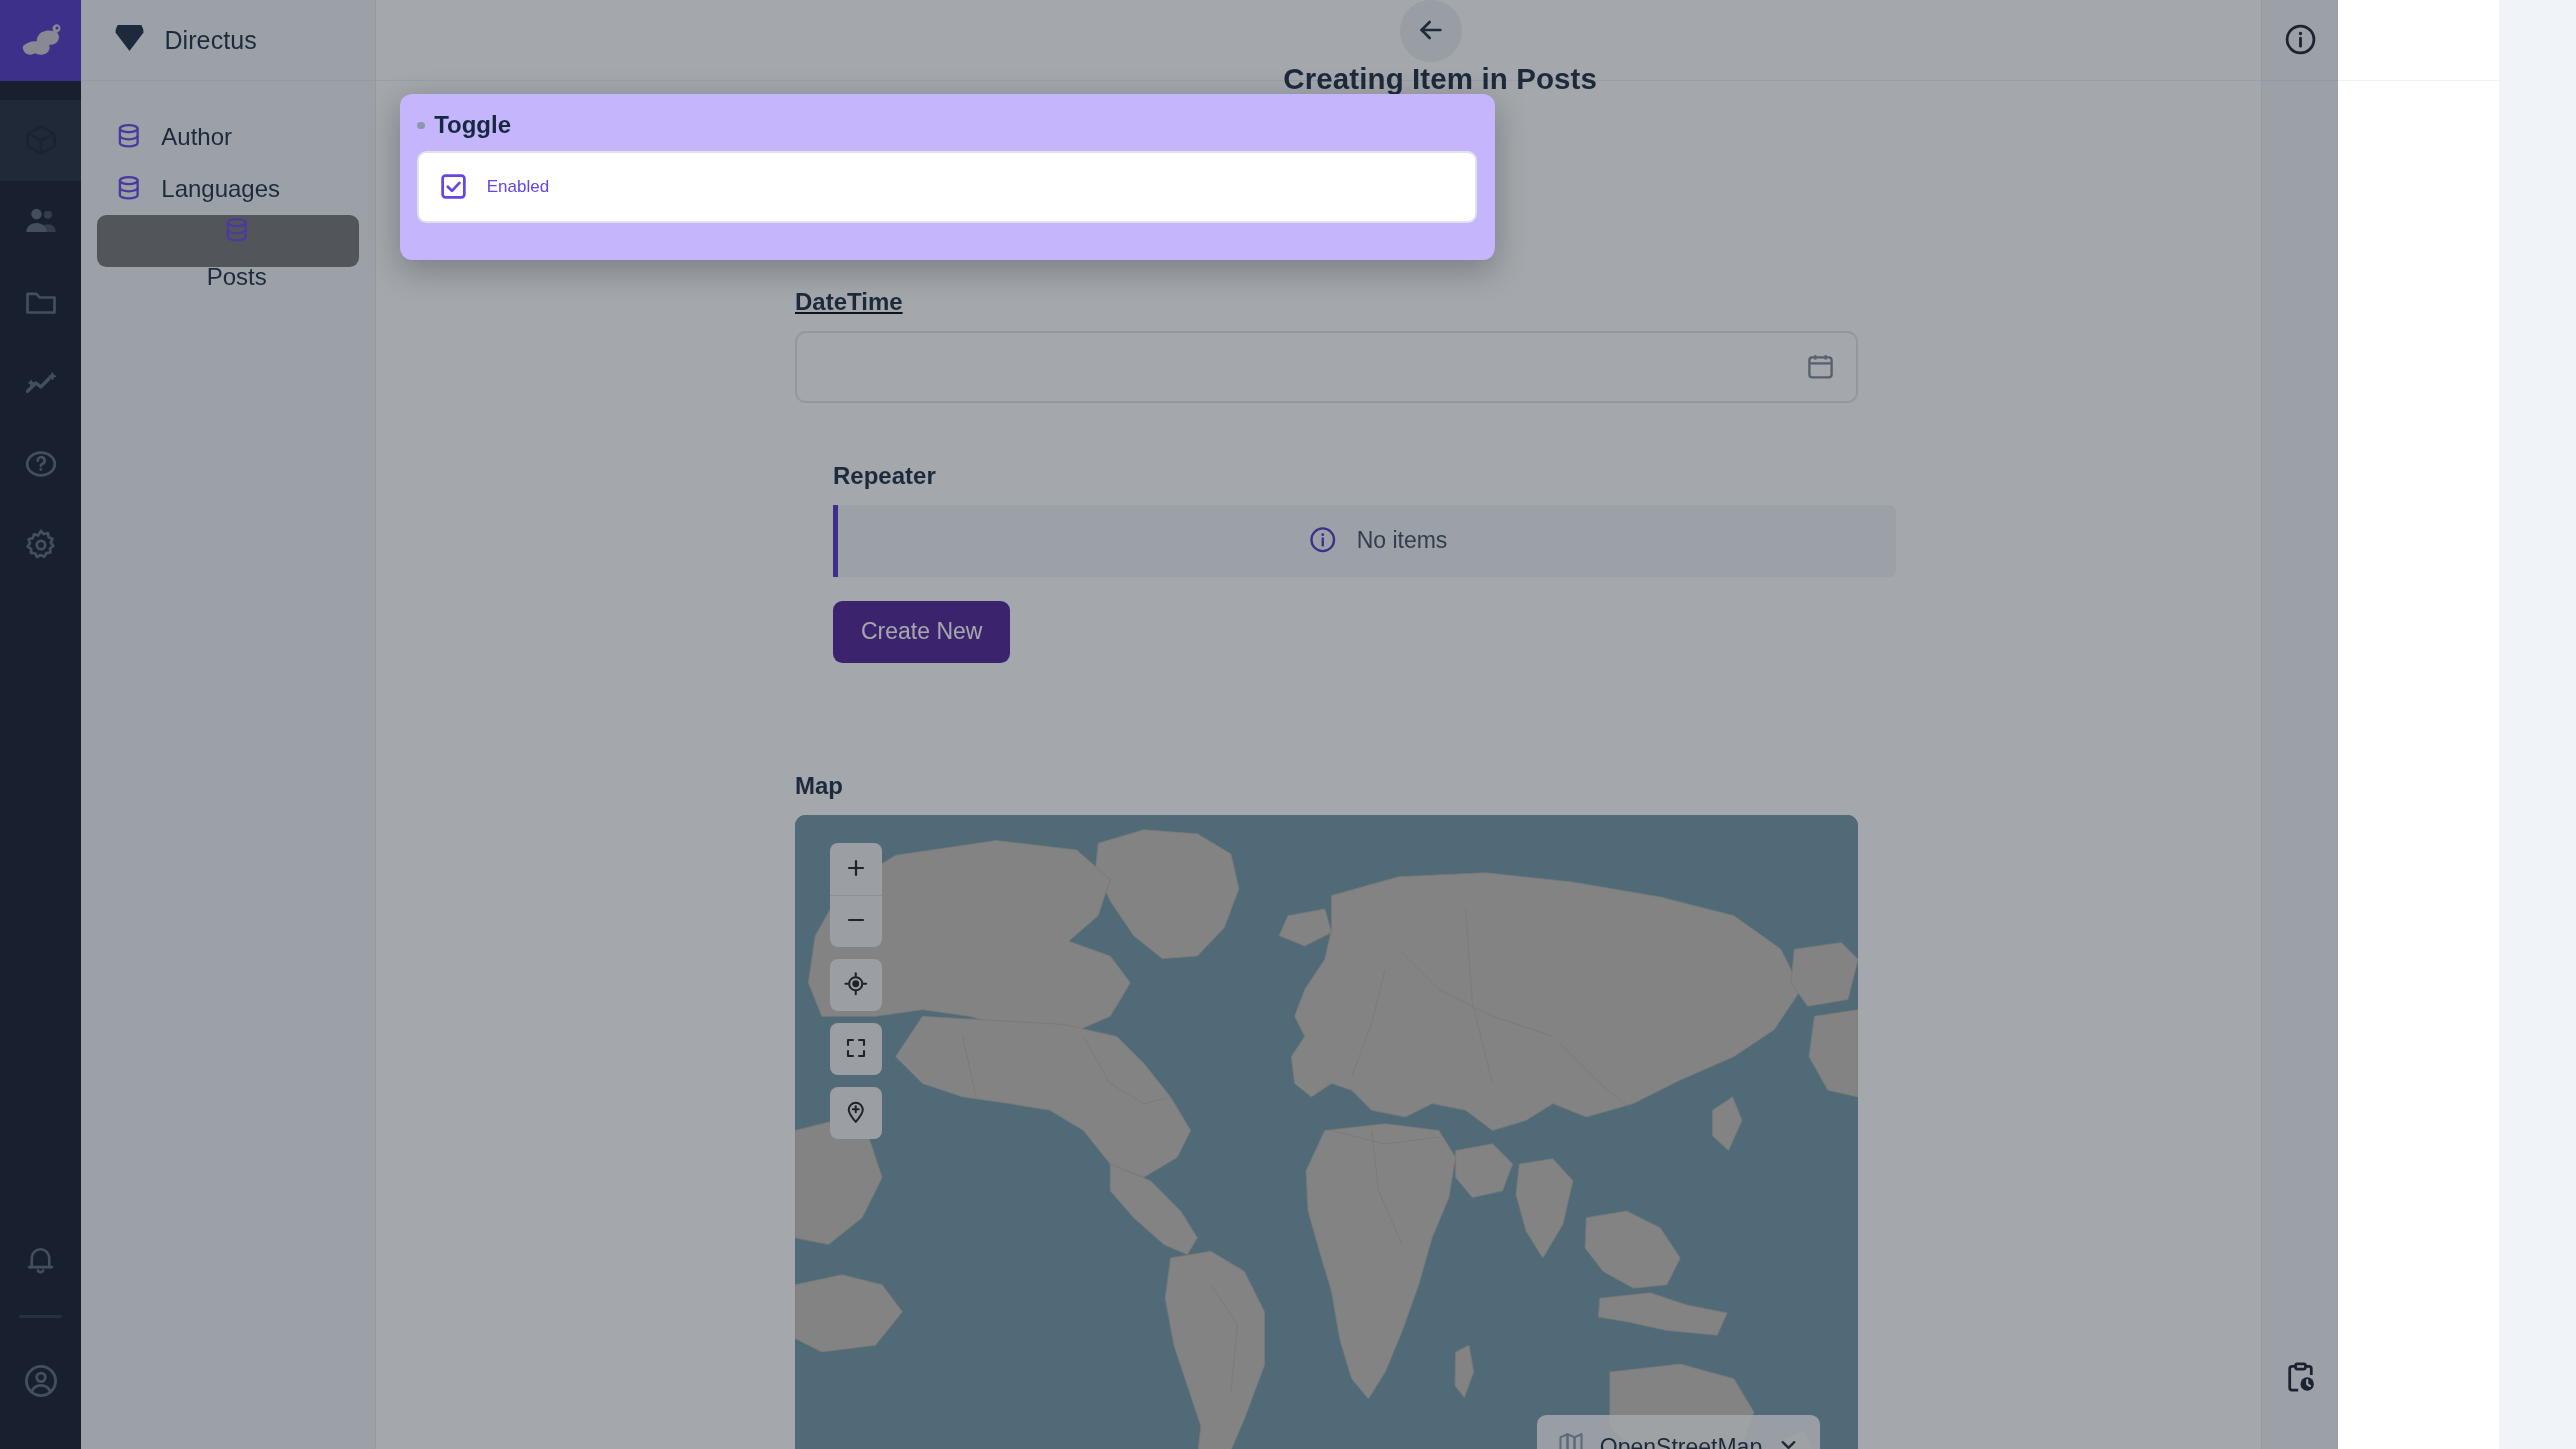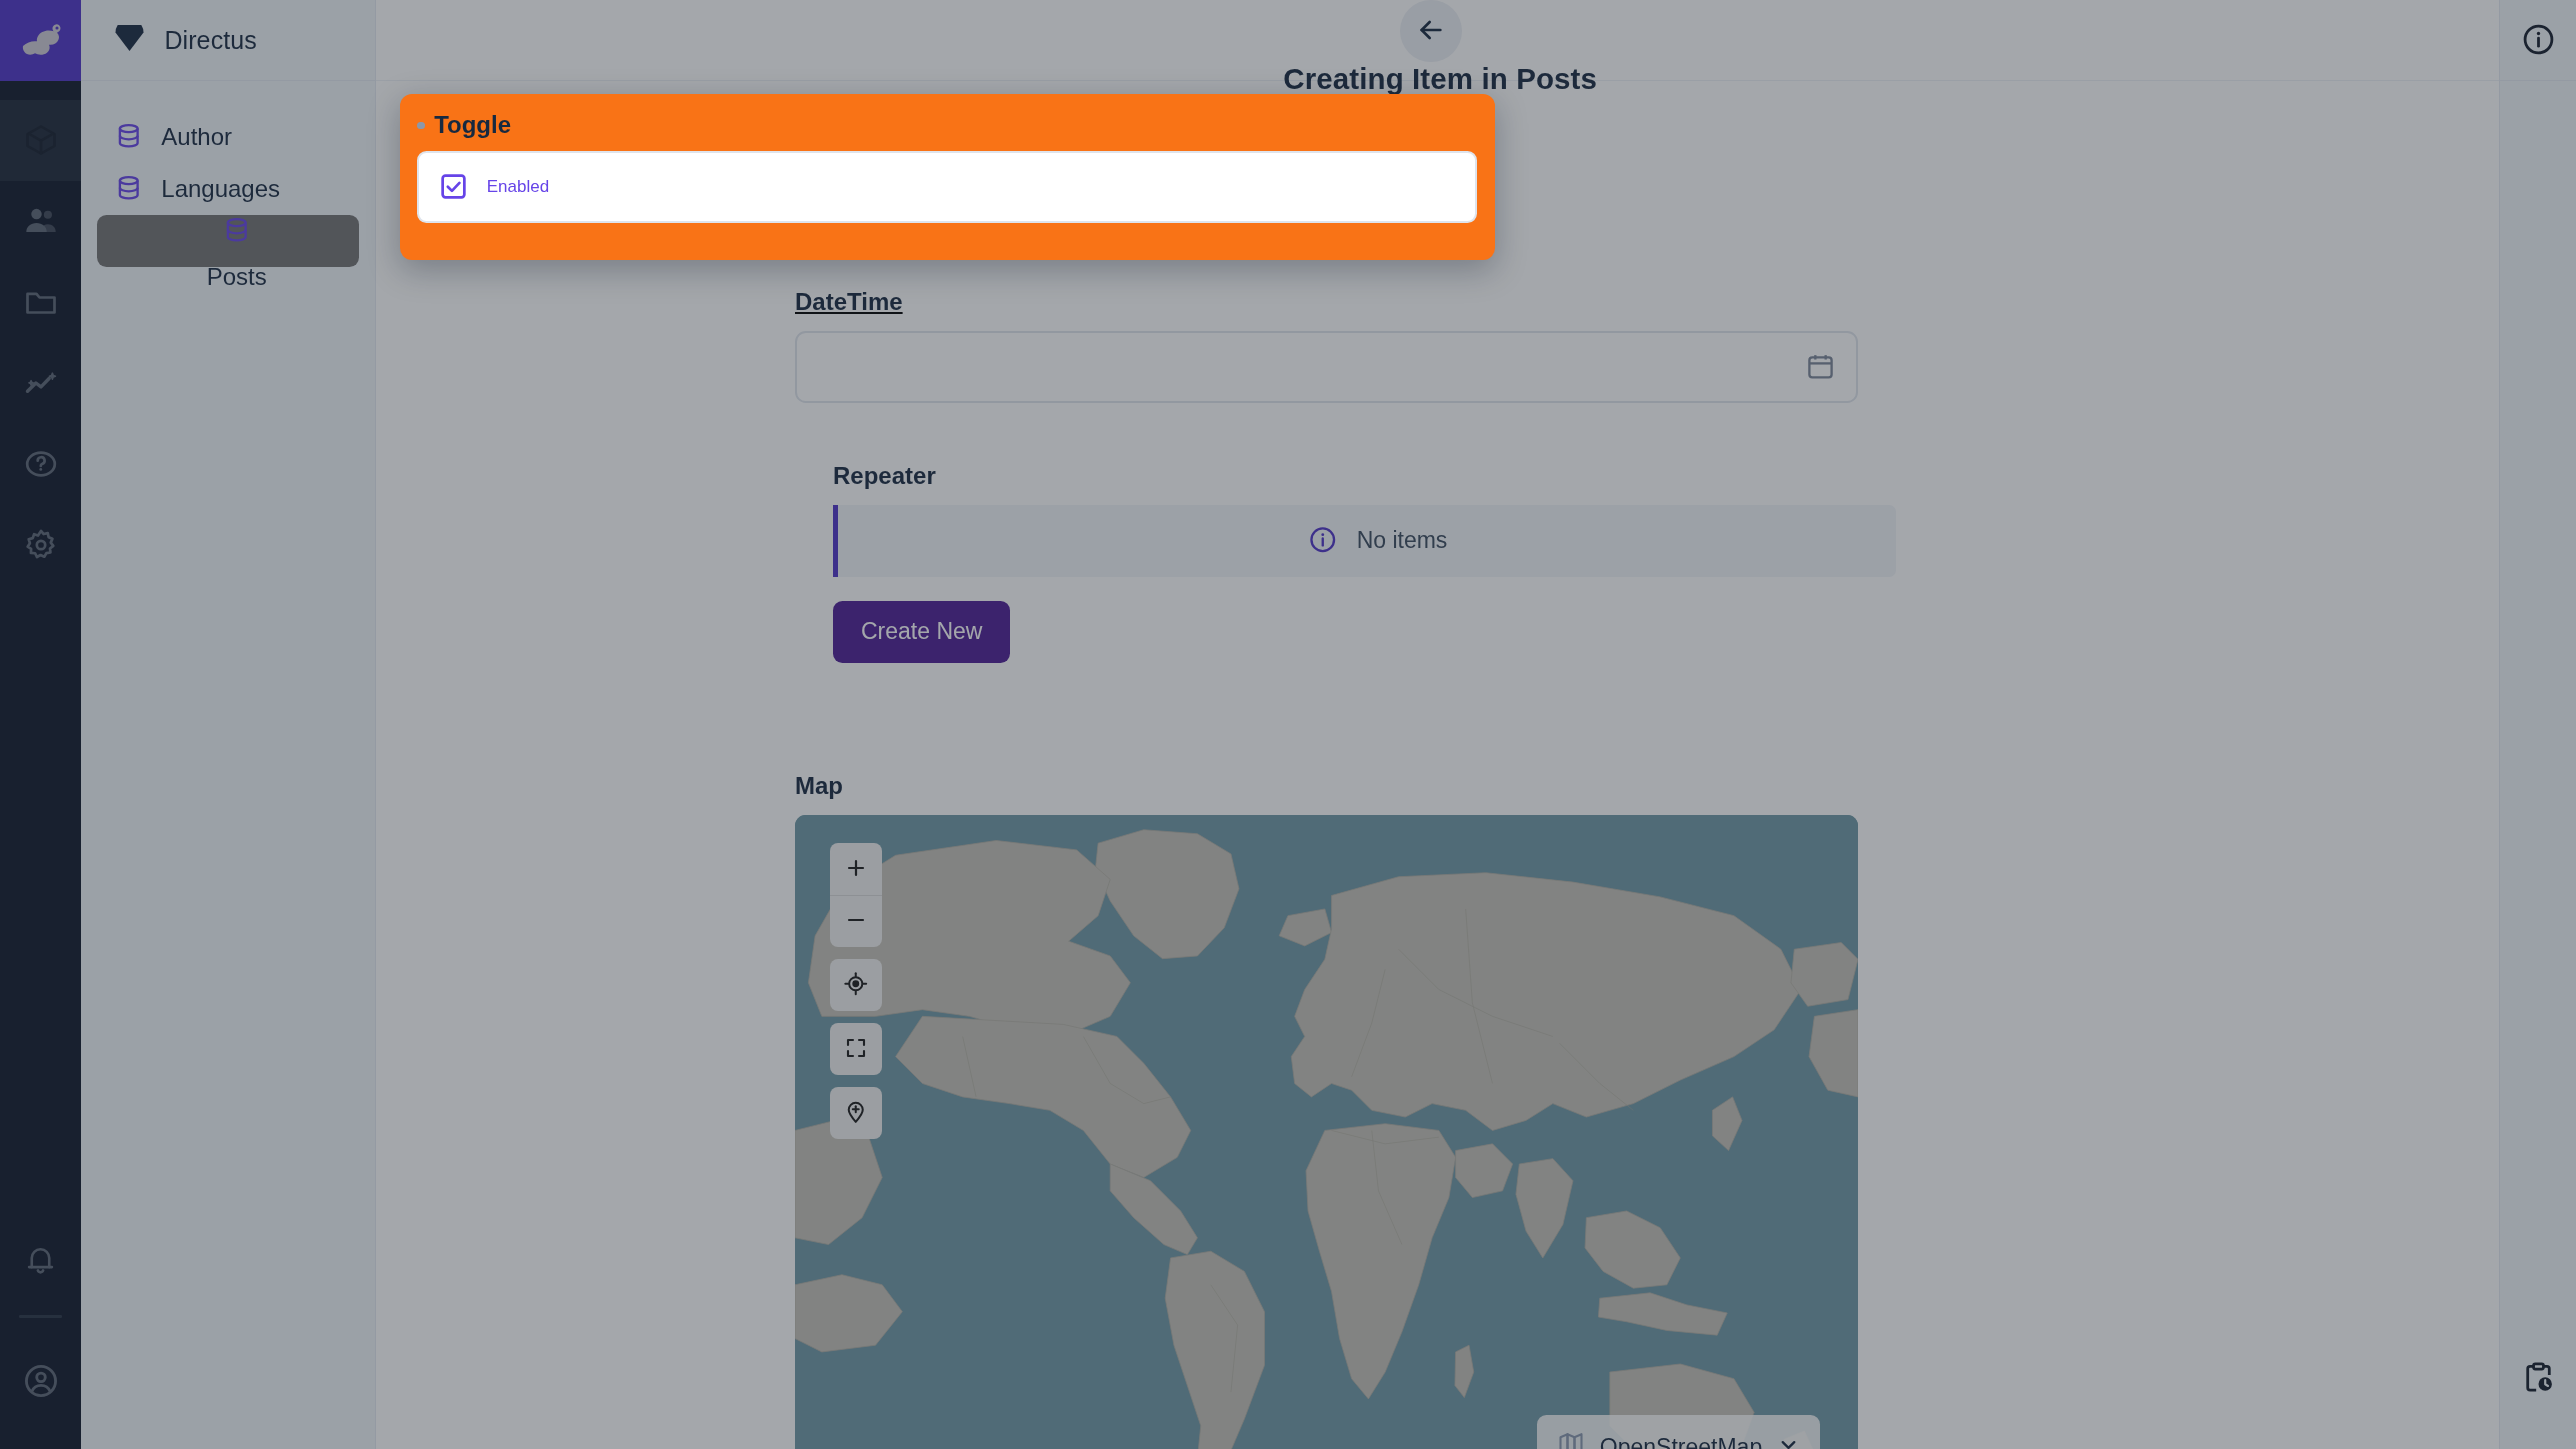--- a/index.html
+++ b/index.html
@@ -3,21 +3,21 @@
 <meta charset="utf-8">
 <title>Directus — Creating Item in Posts</title>
 <style>
   * { box-sizing: border-box; margin: 0; padding: 0; }
   html, body {
     width: 2576px; height: 1449px;
     font-family: "Liberation Sans", sans-serif;
     background: #f0f4f9;
     overflow: hidden;
   }
-  #root { position: relative; width: 2576px; height: 1449px; padding-left: 30px; }
+  #root { position: relative; width: 2338px; height: 1449px; padding-left: 30px; }
 
   
   .module-bar {
     position: absolute; left: 0; top: 0;
     width: 81px; height: 1449px;
     background: #0f172a;
     display: flex; flex-direction: column; align-items: center;
     z-index: 5;
   }
   .brand-tile {
@@ -171,21 +171,21 @@
 
   
   .overlay {
     position: absolute; inset: 0;
     background: rgba(38,46,56,.42);
     z-index: 50;
   }
   .popover {
     position: absolute; left: 400px; top: 94px;
     width: 1095px; height: 166px;
-    background: #f97316;
+    background: #c4b5fd;
     border-radius: 12px;
     box-shadow: 0 9.4px 32px rgba(10,20,40,.28);
     z-index: 51;
     padding: 17.4px 17.4px 0 17.4px;
   }
   .popover-label-row { display: flex; align-items: center; gap: 9.4px; margin-bottom: 12px; }
   .dot { width: 7.4px; height: 7.4px; border-radius: 50%; background: #8b98ab; display: block; }
   .popover-label { font-size: 24px; font-weight: bold; color: #172940; }
   .toggle-box {
     width: 1060px; height: 72px;

